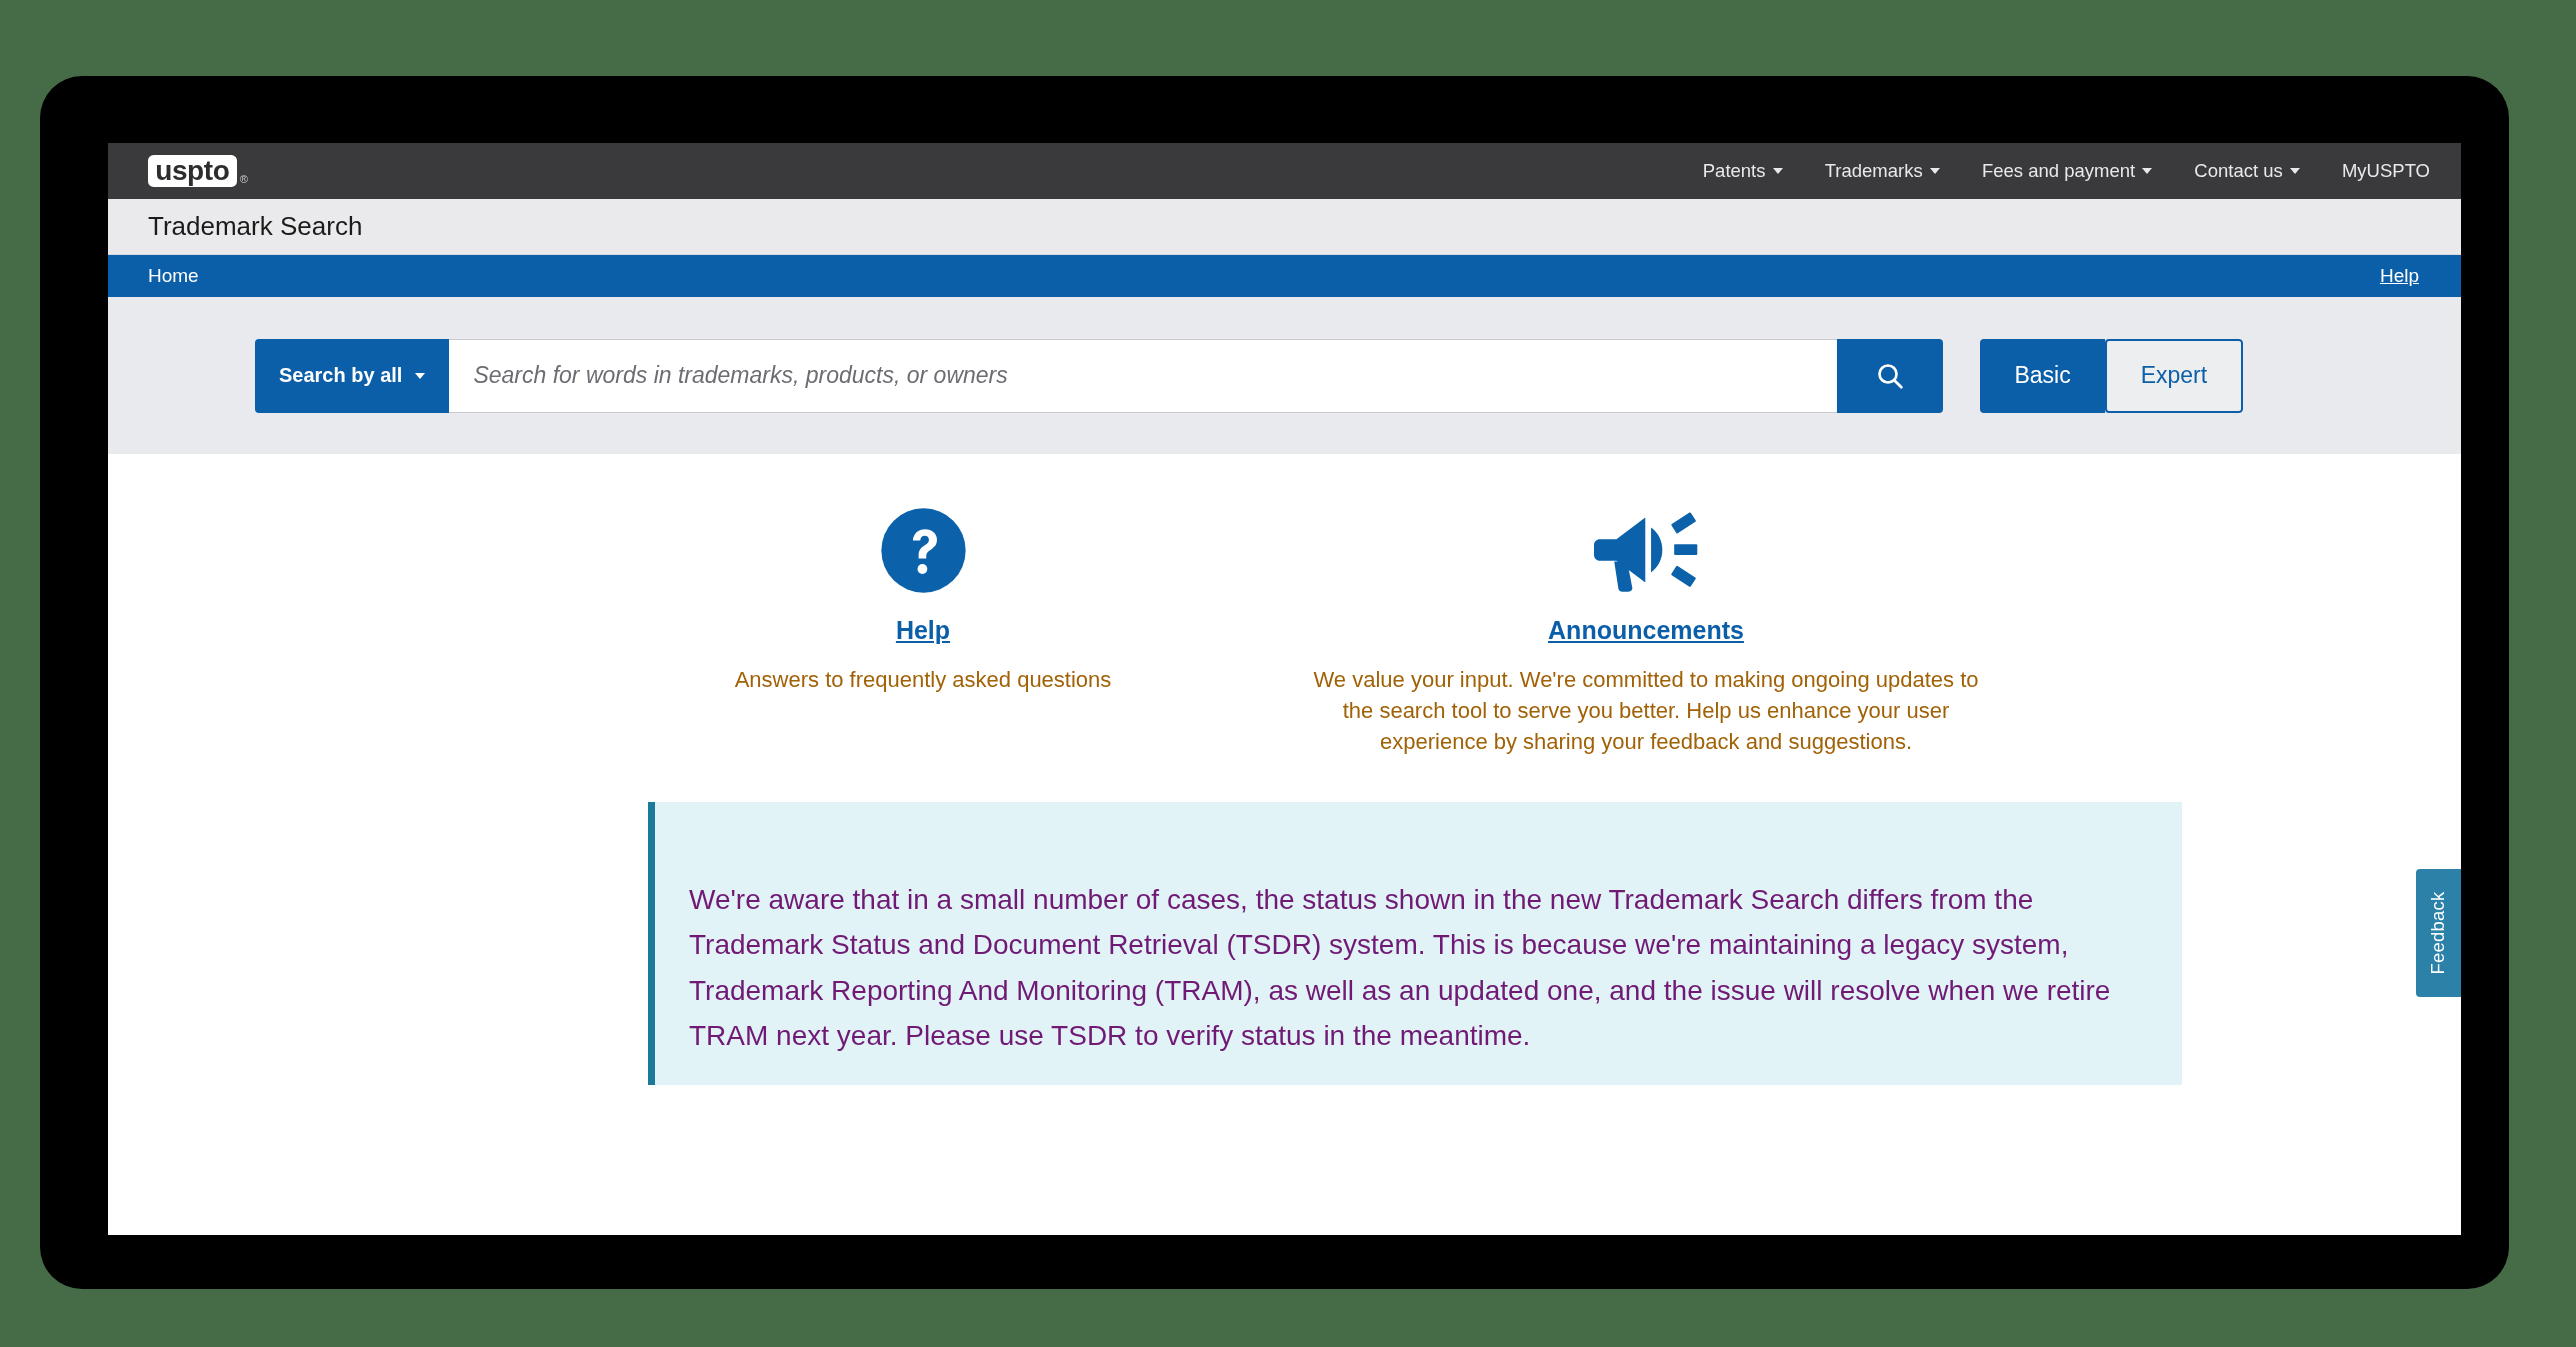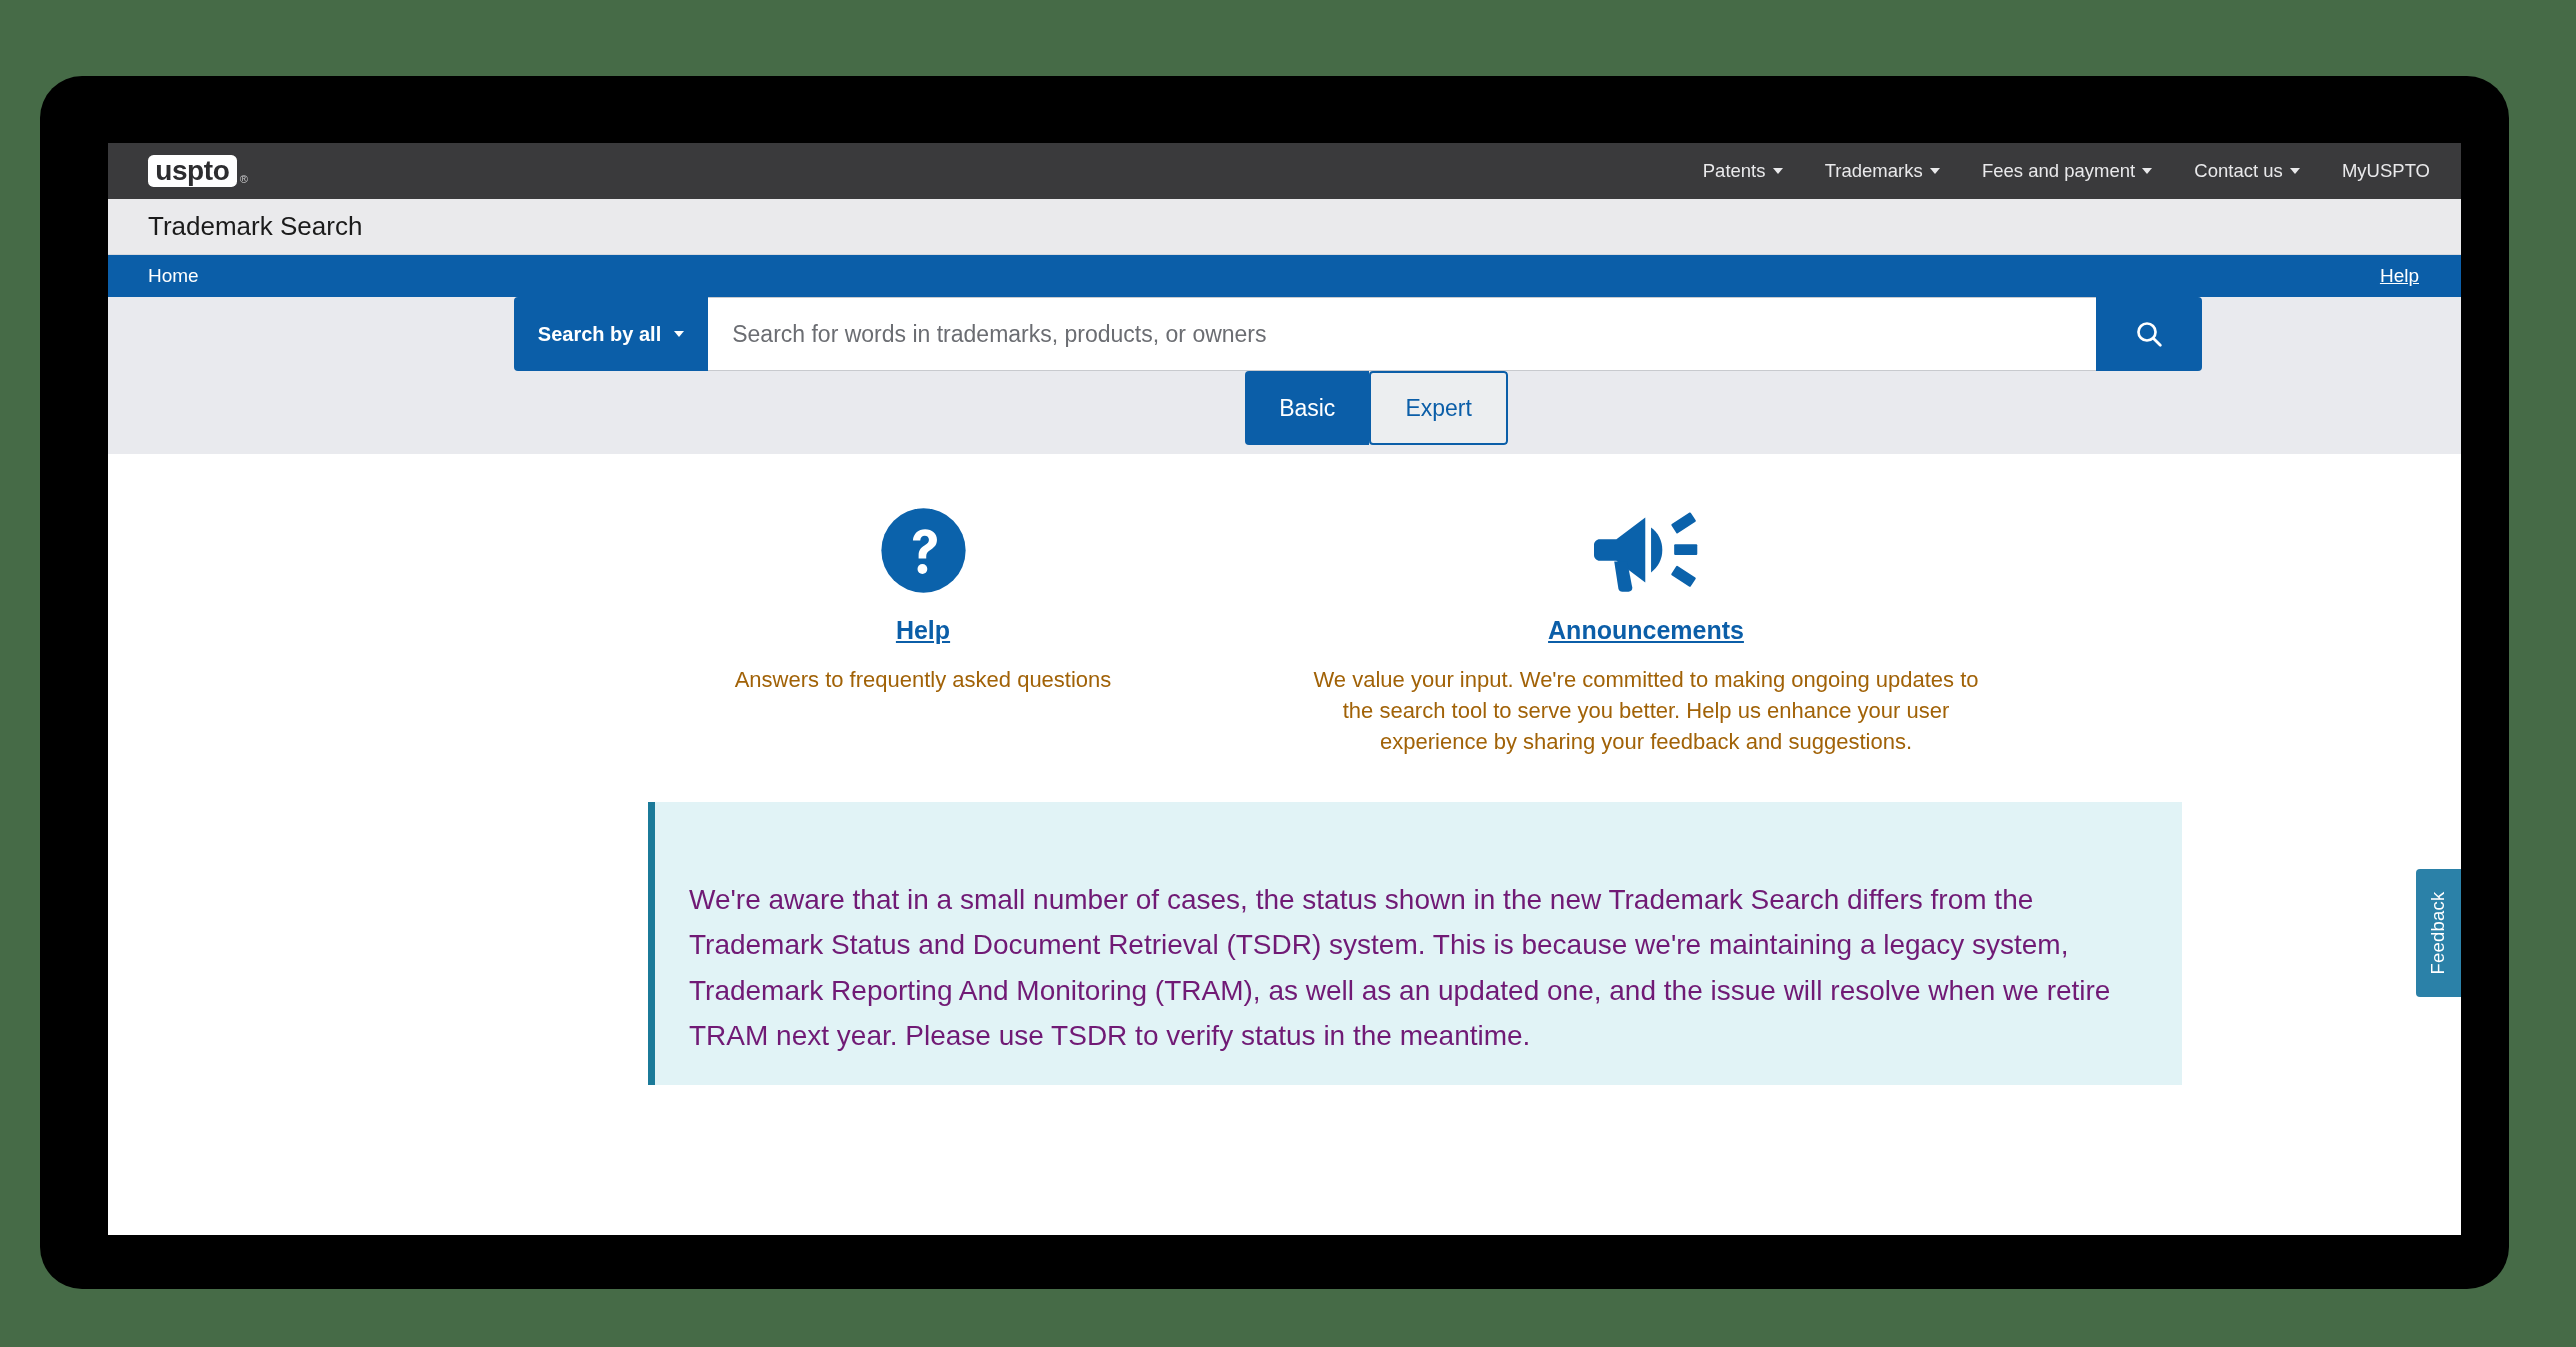--- a/index.html
+++ b/index.html
@@ -135,21 +135,20 @@
     cursor: pointer;
   }
 
   
   .search-band {
     background: #e9eaee;
     height: 157px;
     display: flex;
     align-items: center;
     padding-left: 147px;
-    flex-direction: column;
   }
 
   .search-group {
     display: flex;
     align-items: stretch;
     height: 74px;
   }
 
   .search-by {
     background: #0b5ea8;
@@ -171,20 +170,21 @@
     width: 1388px;
     border: 0.8px solid #c8cace;
     border-left: none;
     border-right: none;
     background: #ffffff;
     font-size: 23px;
     font-family: "Liberation Sans", sans-serif;
     color: #1b1b1b;
     padding: 0 24px;
     outline: none;
+    font-style: italic;
   }
   .search-input::placeholder { color: #6b6d72; }
 
   .search-submit {
     width: 106px;
     background: #0b5ea8;
     border: none;
     border-radius: 0 4px 4px 0;
     display: flex;
     align-items: center;

